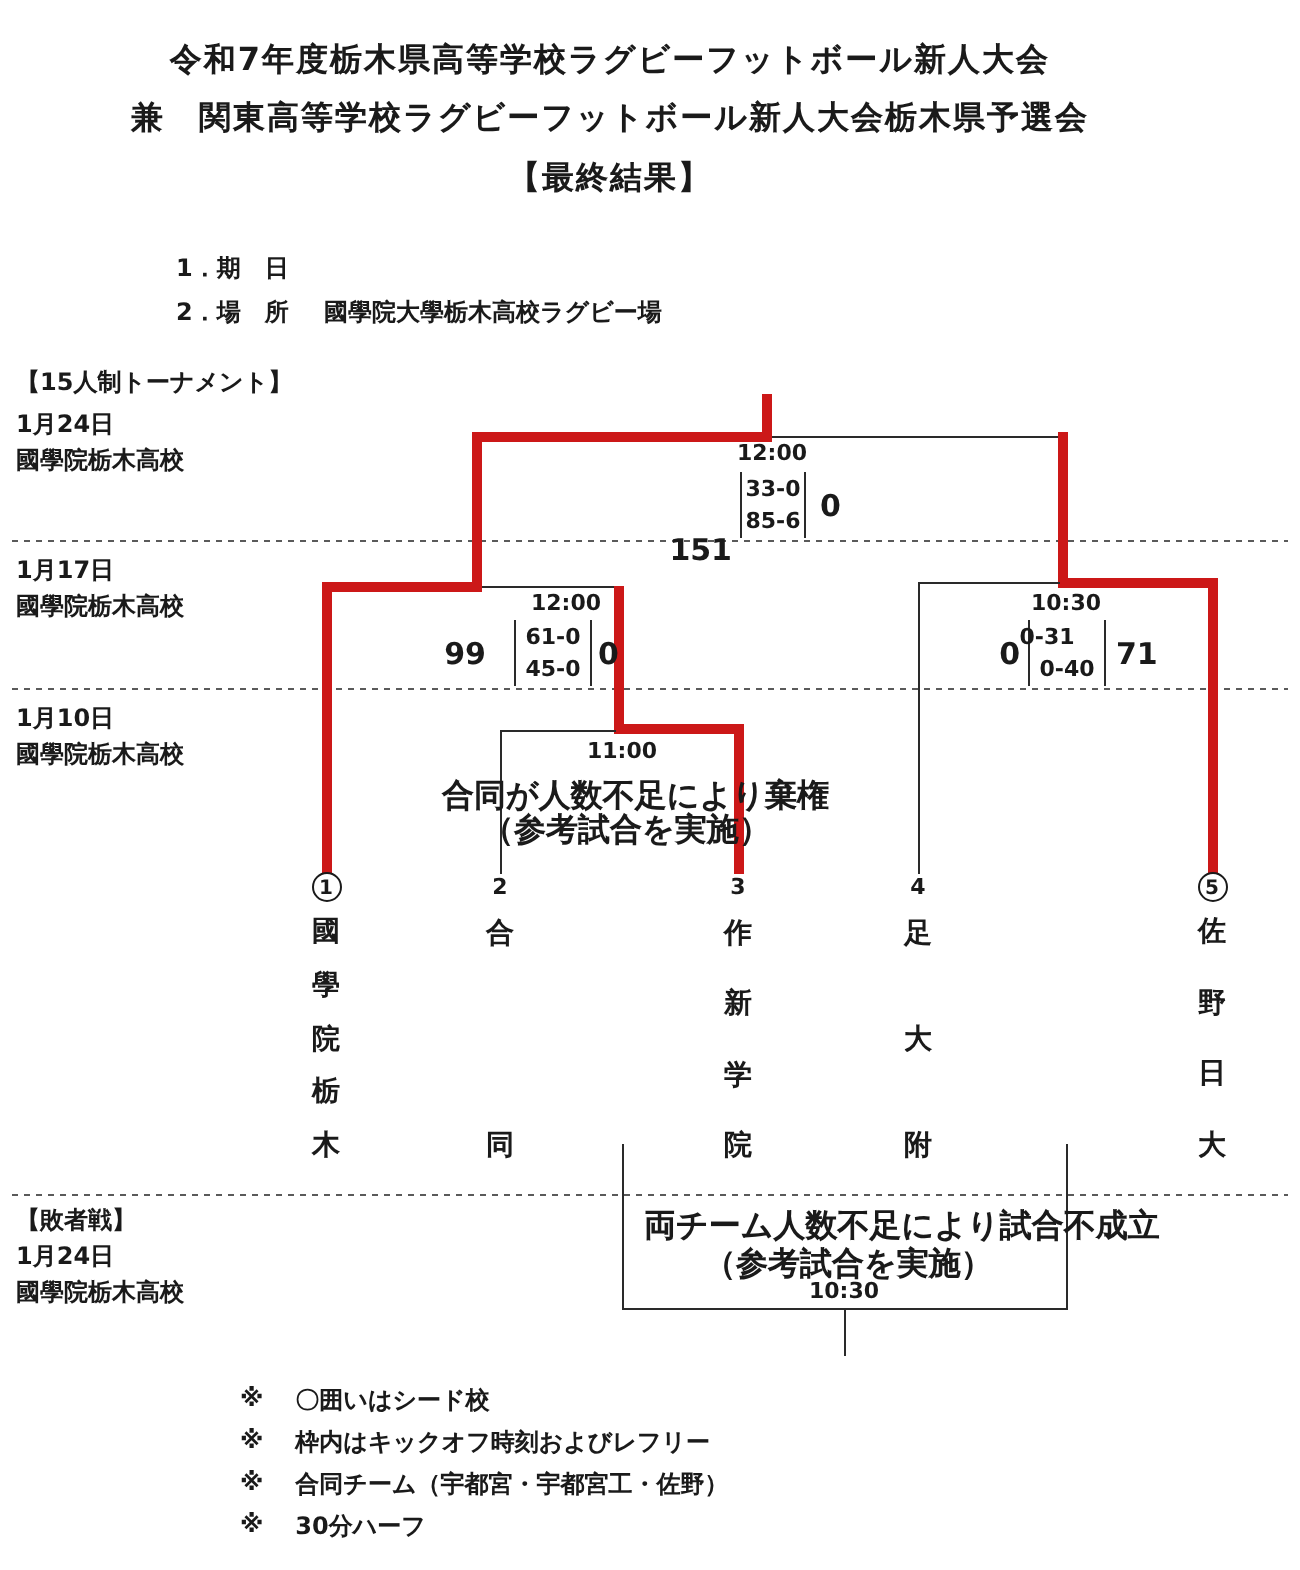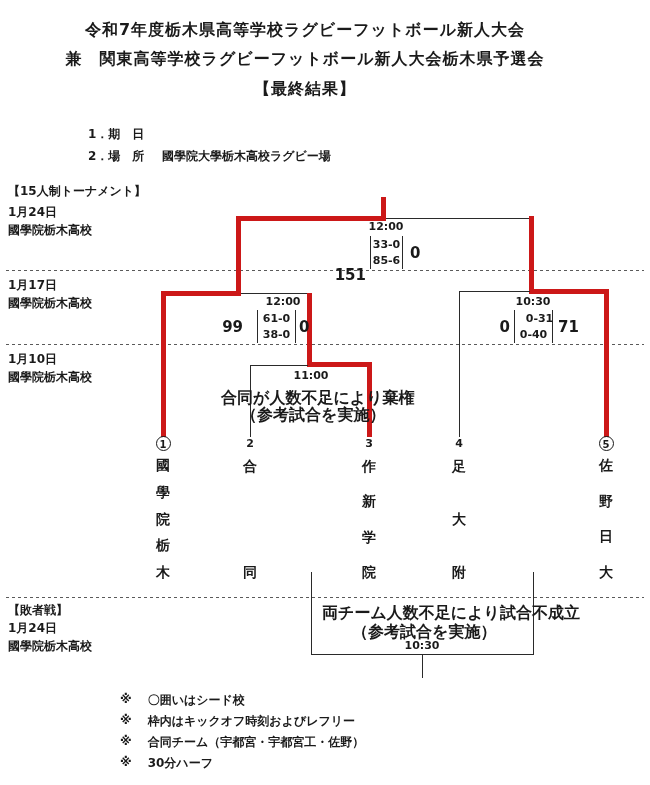--- a/index.html
+++ b/index.html
@@ -80,28 +80,28 @@
   <div class="abs kline" style="left:402px;top:236px;width:1px;height:33px;"></div>
   <div class="abs half ctr" style="left:371px;top:238px;width:31px;">33-0</div>
   <div class="abs half ctr" style="left:371px;top:254px;width:31px;">85-6</div>
   <div class="abs score rgt" style="left:320px;top:232px;width:46px;margin-top:34px;">151</div>
   <div class="abs score" style="left:410px;top:244px;width:20px;">0</div>
 
   <div class="abs time ctr" style="left:253px;top:295px;width:60px;">12:00</div>
   <div class="abs kline" style="left:257px;top:310px;width:1px;height:33px;"></div>
   <div class="abs kline" style="left:295px;top:310px;width:1px;height:33px;"></div>
   <div class="abs half ctr" style="left:258px;top:312px;width:37px;">61-0</div>
-  <div class="abs half ctr" style="left:258px;top:328px;width:37px;">38-0</div>
+  <div class="abs half ctr" style="left:258px;top:328px;width:37px;">45-0</div>
   <div class="abs score rgt" style="left:205px;top:318px;width:38px;">99</div>
   <div class="abs score" style="left:299px;top:318px;width:16px;">0</div>
 
   <div class="abs time ctr" style="left:503px;top:295px;width:60px;">10:30</div>
   <div class="abs kline" style="left:514px;top:310px;width:1px;height:33px;"></div>
   <div class="abs kline" style="left:552px;top:310px;width:1px;height:33px;"></div>
-  <div class="abs half ctr" style="left:521px;top:312px;width:37px;">0-31</div>
+  <div class="abs half ctr" style="left:505px;top:312px;width:37px;">0-31</div>
   <div class="abs half ctr" style="left:515px;top:328px;width:37px;">0-40</div>
   <div class="abs score rgt" style="left:488px;top:318px;width:22px;">0</div>
   <div class="abs score" style="left:558px;top:318px;width:30px;">71</div>
 
   <div class="abs time ctr" style="left:281px;top:369px;width:60px;">11:00</div>
   <div class="abs boxnote ctr" style="left:221px;top:388px;width:180px;">合同が人数不足により棄権</div>
   <div class="abs boxnote ctr" style="left:241px;top:405px;width:140px;">（参考試合を実施）</div>
 
   <div class="abs team" style="left:151px;top:436px;height:146px;">
     <span class="seed circled">1</span>

